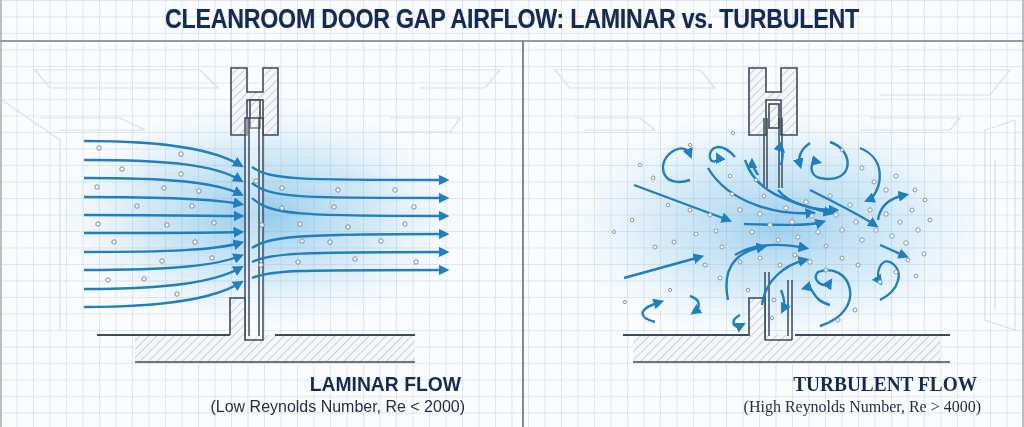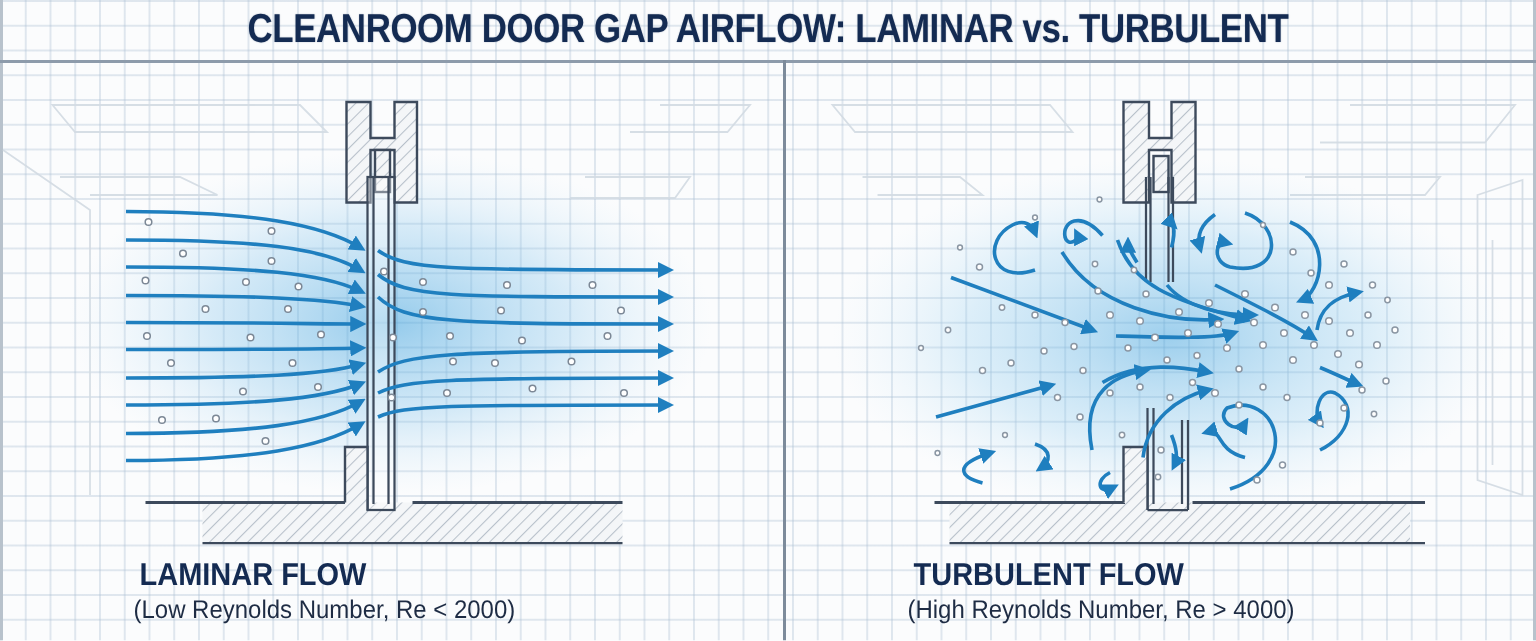--- a/index.html
+++ b/index.html
@@ -30,32 +30,32 @@
     background: #8d9bab;
   }
   .divider {
     position: absolute; left: 522px; top: 40px; width: 2px; height: 387px;
     background: #7d8b9b;
   }
   .frame-edge-left { position:absolute; left:0; top:0; width:2px; height:427px; background:#b8c2cc; }
   .frame-edge-right { position:absolute; right:0; top:0; width:2px; height:427px; background:#b8c2cc; }
   svg.scene { position: absolute; left: 0; top: 0; }
   .caption {
-    position: absolute; top: 372px; text-align: left; width: 400px;
+    position: absolute; top: 372px; text-align: right; width: 400px;
   }
   .caption .heading {
     font-weight: bold; font-size: 21px; color: #142b52; line-height: 24px;
     transform: scaleX(0.92);
   }
   .caption .sub {
     font-size: 17px; color: #1e2c44; line-height: 22px;
     transform: scaleX(0.94);
   }
   .cap-left { left: 77px; }
-  .cap-right { left: 593px; }
+  .cap-right { left: 593px; font-family: Liberation Serif, serif; }
 </style>
 </head>
 <body>
 
 <div class="bg-grid"></div>
 <div class="frame-edge-left"></div>
 <div class="frame-edge-right"></div>
 
 <div class="title">CLEANROOM DOOR GAP AIRFLOW: LAMINAR vs. TURBULENT</div>
 <div class="title-rule"></div>

